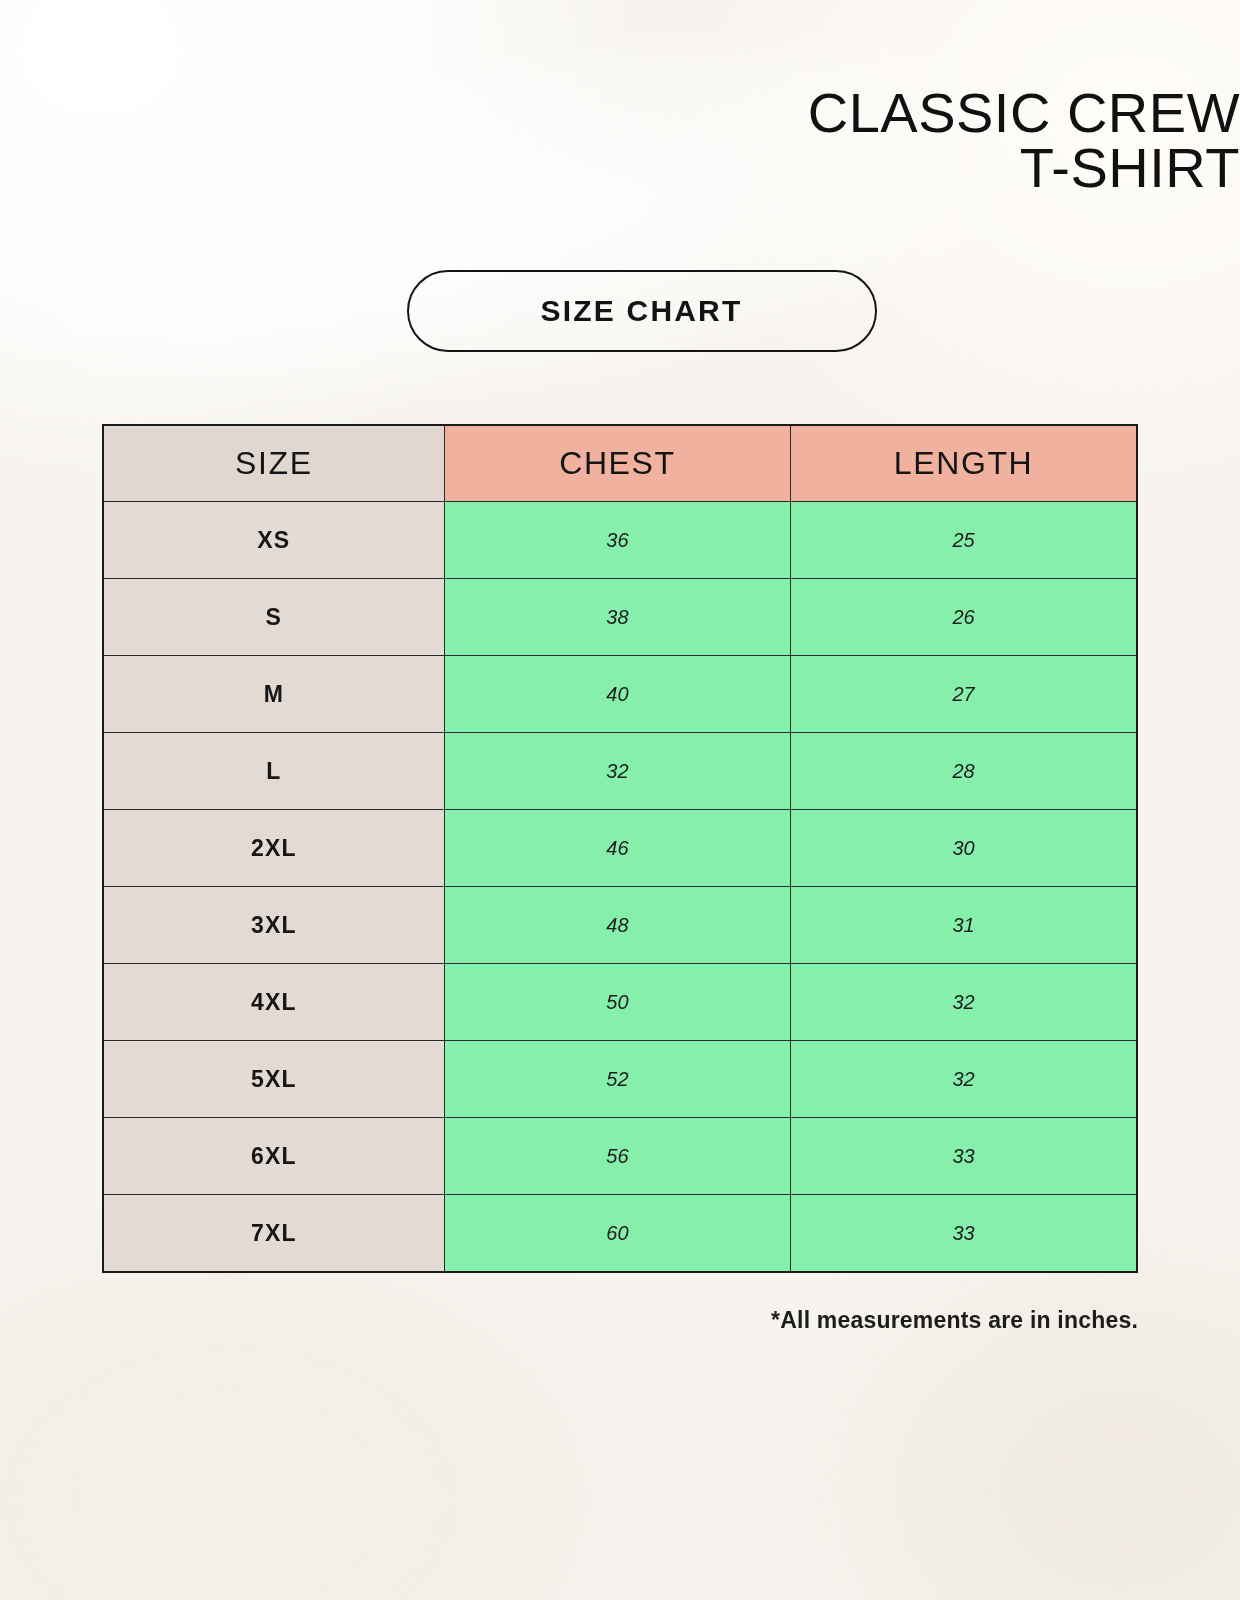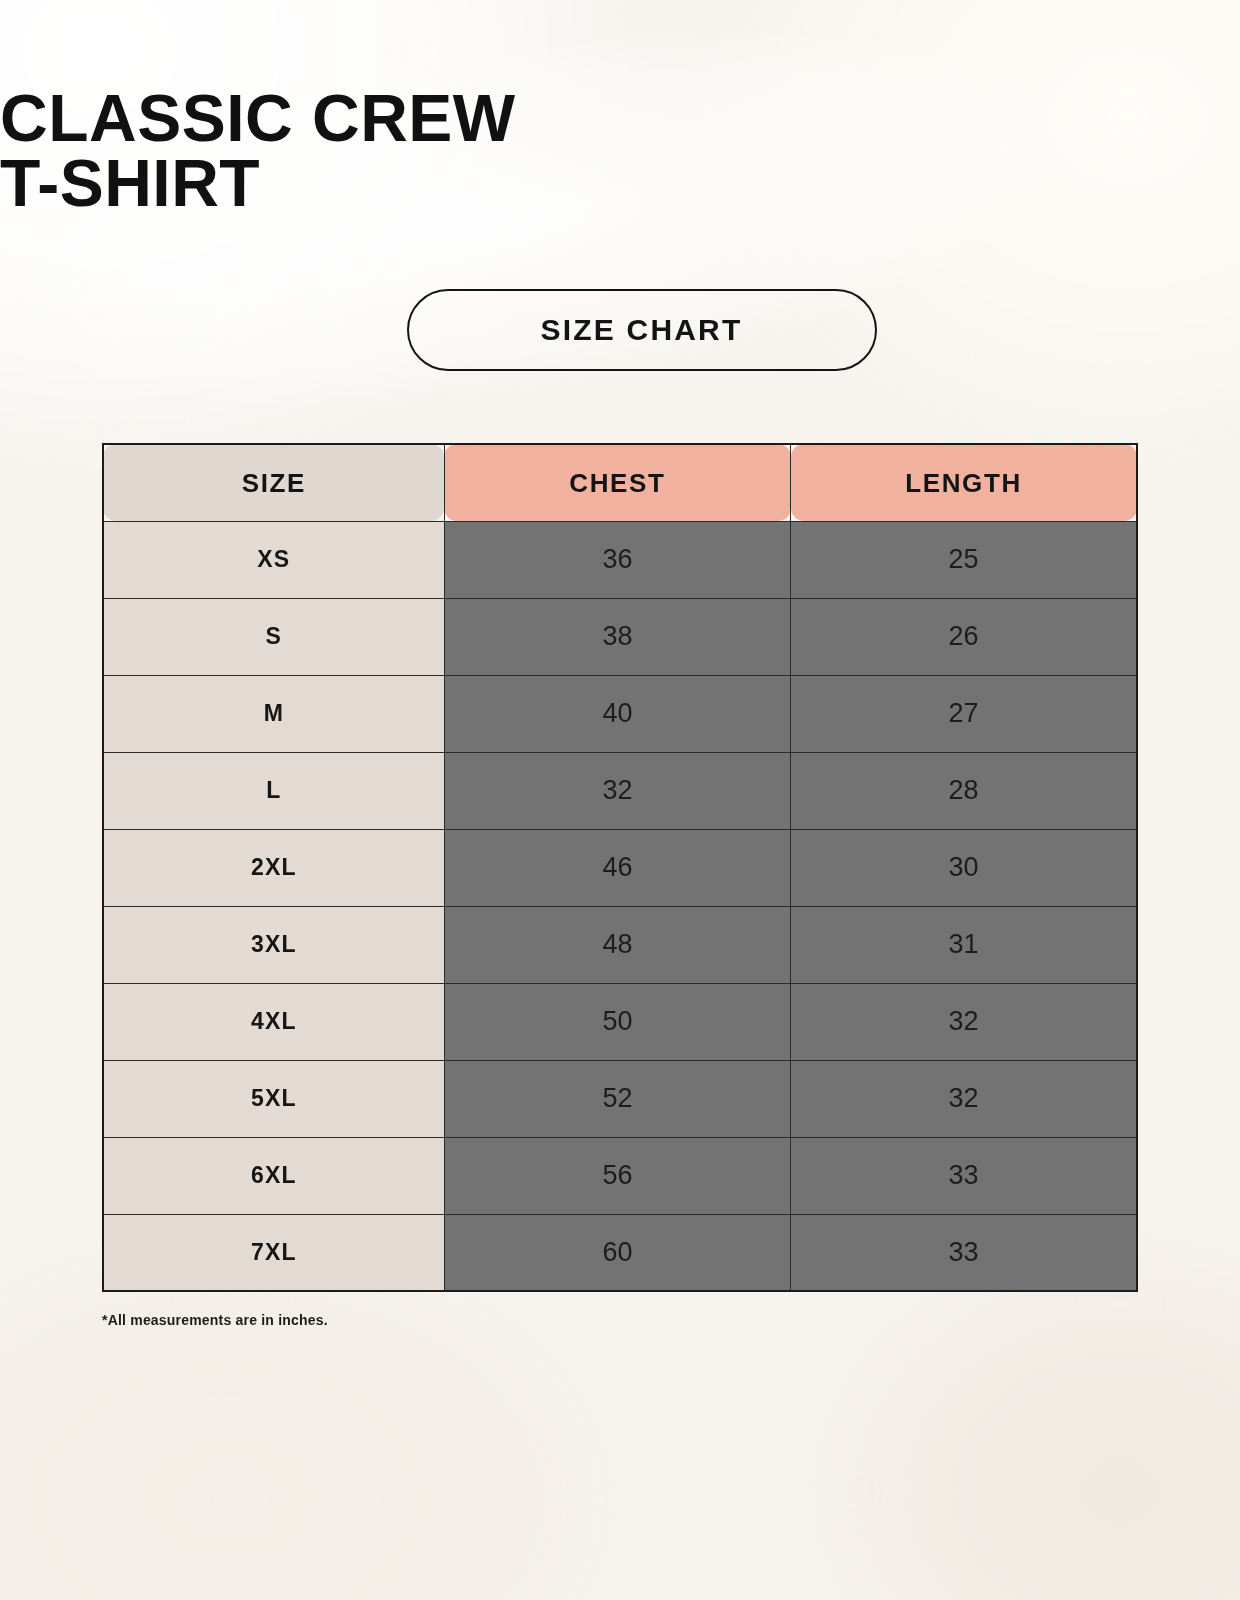--- a/index.html
+++ b/index.html
@@ -58,24 +58,24 @@
   .page {
     position: relative;
     width: 1240px;
     height: 1600px;
     z-index: 2;
   }
 
   .title {
     margin: 0;
     padding-top: 86px;
-    text-align: left;
-    font-size: 66px;
+    text-align: right;
+    font-size: 56px;
     line-height: 0.98;
-    font-weight: 700;
+    font-weight: 400;
     letter-spacing: 0.5px;
     color: #111111;
   }
   .title .line2 { display: block; }
 
   .pill-wrap {
     display: flex;
     justify-content: center;
     margin-top: 74px;
     padding-left: 43px;
@@ -106,48 +106,49 @@
     table-layout: fixed;
   }
   table.size-table th,
   table.size-table td {
     border: 1px solid #2a2a2a;
     height: 77px;
     text-align: center;
     vertical-align: middle;
   }
   table.size-table th {
-    font-size: 26px;
-    font-weight: 700;
+    font-size: 32px;
+    font-weight: 400;
     letter-spacing: 1.6px;
     color: #141414;
-    border-radius: 13px;
   }
   th.col-size { background: #e0d7d0; width: 33%; }
   th.col-chest { background: #f0b19f; }
   th.col-length { background: #f0b19f; }
 
   td.cell-size {
     background: #e2dad3;
     font-size: 23px;
     font-weight: 700;
     letter-spacing: 1.2px;
     color: #161616;
   }
   td.cell-val {
-    background: #737373;
-    font-size: 27px;
+    background: #86efac;
+    font-size: 20px;
     font-weight: 400;
     color: #1d1d1d;
+    font-style: italic;
   }
 
   .footnote {
     width: 1036px;
-    margin: 20px auto 0 auto;
-    font-size: 14px;
+    margin: 34px auto 0 auto;
+    text-align: right;
+    font-size: 23px;
     font-weight: 700;
     color: #1c1c1c;
     letter-spacing: 0.2px;
   }
 </style>
 </head>
 <body>
 
 <div class="bg-layer">
   <div class="blob blob-a"></div>

